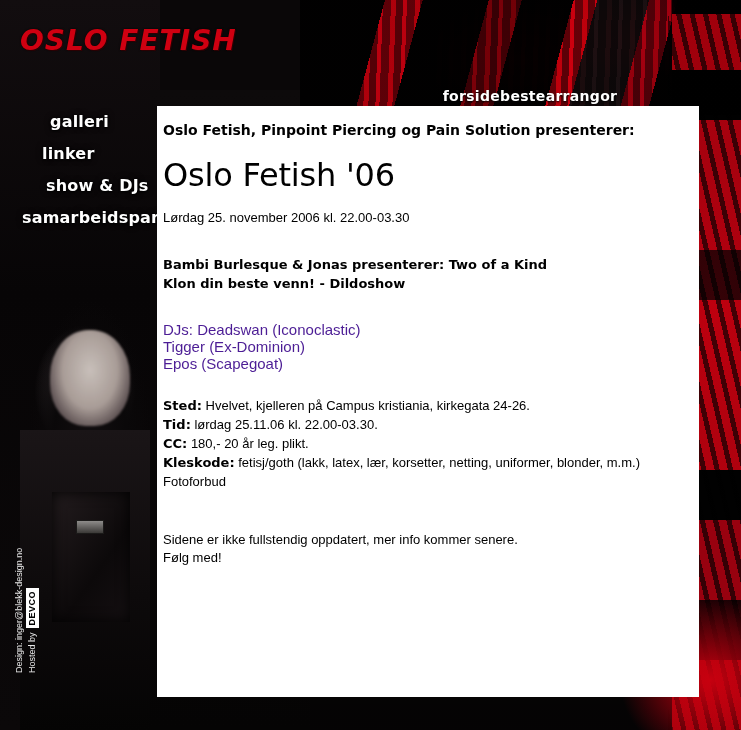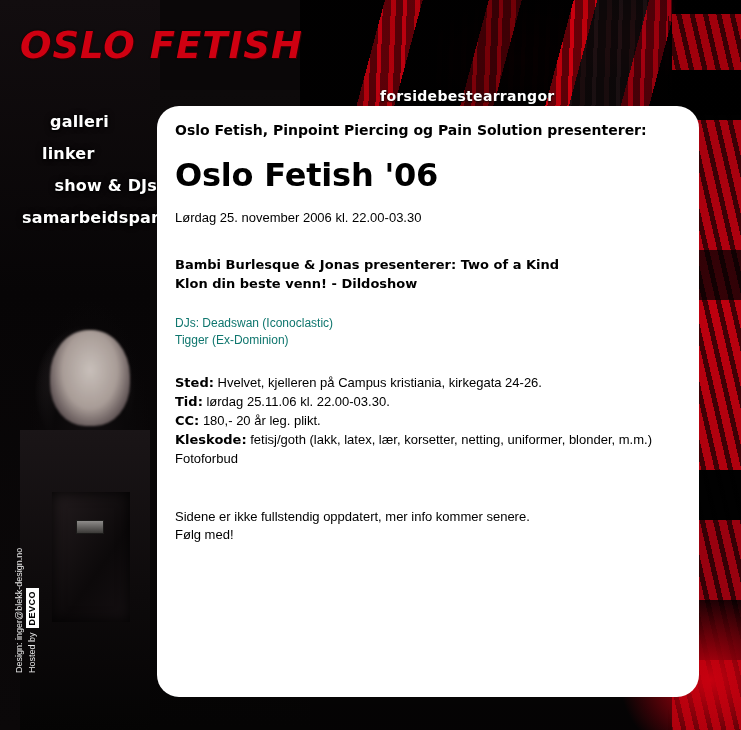--- a/index.html
+++ b/index.html
@@ -106,34 +106,34 @@
     border: 1px solid #1b1a19;
   }
 
   
   #logo {
     position: absolute;
     left: 20px; top: 24px;
     font-family: "DejaVu Sans", sans-serif;
     font-weight: bold;
     font-style: italic;
-    font-size: 37px;
+    font-size: 28px;
     letter-spacing: 1px;
     color: #cf0011;
     text-shadow: 0 0 2px #000, 1px 1px 0 #3a0004;
     white-space: nowrap;
   }
 
   
   #topnav {
     position: absolute;
     left: 380px; top: 88px;
     width: 300px;
     display: flex;
-    justify-content: flex-start;
+    justify-content: center;
     align-items: baseline;
   }
   #topnav a {
     color: #ffffff;
     font-family: "DejaVu Sans", sans-serif;
     font-weight: bold;
     font-size: 14px;
     text-decoration: none;
     letter-spacing: .3px;
     text-shadow: 0 1px 2px #000;
@@ -151,21 +151,21 @@
     font-family: "DejaVu Sans", sans-serif;
     font-weight: bold;
     font-size: 16px;
     text-decoration: none;
     margin-bottom: 13px;
     text-shadow: 0 1px 2px #000, 0 0 6px #000;
     letter-spacing: .2px;
   }
   #leftnav a.indent1 { margin-left: 28px; }
   #leftnav a.indent2 { margin-left: 20px; }
-  #leftnav a.indent3 { margin-left: 24px; text-align: right; }
+  #leftnav a.indent3 { margin-left: 24px; }
   #leftnav a.indent4 { margin-left: 0px; }
 
   
   #credits {
     position: absolute;
     left: -34px; top: 600px;
     width: 120px;
     transform: rotate(-90deg);
     transform-origin: 50% 50%;
     color: #e8e8e8;
@@ -188,58 +188,57 @@
     letter-spacing: .5px;
   }
 
   
   #panel {
     position: absolute;
     left: 157px; top: 106px;
     width: 542px;
     height: 591px;
     background: #ffffff;
-    padding: 14px 18px 0 18px;
+    padding: 14px 18px 0 6px;
     overflow: hidden;
-    border-radius: 22px;
   }
   #panel .presenter {
     font-family: "DejaVu Sans", sans-serif;
     font-weight: bold;
     font-size: 14px;
     color: #000;
     margin: 2px 0 18px 0;
   }
   #panel h1 {
     font-family: "DejaVu Sans", sans-serif;
-    font-weight: bold;
+    font-weight: normal;
     font-size: 32px;
     color: #000;
     margin: 0 0 16px 0;
     letter-spacing: -.2px;
   }
   #panel .datetime {
     font-family: "Liberation Sans", sans-serif;
     font-size: 13px;
     color: #000;
     margin: 0 0 30px 0;
   }
   #panel .show-line {
     font-family: "DejaVu Sans", sans-serif;
     font-weight: bold;
     font-size: 13px;
     color: #000;
     line-height: 19px;
   }
   #panel .djs {
     font-family: "Liberation Sans", sans-serif;
-    font-size: 12px;
-    color: #0f766e;
+    font-size: 15px;
+    color: #4c1d95;
     line-height: 17px;
-    margin-top: 22px;
+    margin-top: 28px;
   }
   #panel .facts {
     font-family: "Liberation Sans", sans-serif;
     font-size: 13px;
     color: #000;
     line-height: 19px;
     margin-top: 24px;
   }
   #panel .facts b {
     font-family: "DejaVu Sans", sans-serif;
@@ -303,20 +302,21 @@
   <p class="datetime">Lørdag 25. november 2006 kl. 22.00-03.30</p>
 
   <div class="show-line">
     <div>Bambi Burlesque &amp; Jonas presenterer: Two of a Kind</div>
     <div>Klon din beste venn! - Dildoshow</div>
   </div>
 
   <div class="djs">
     <div>DJs: Deadswan (Iconoclastic)</div>
     <div>Tigger (Ex-Dominion)</div>
+    <div>Epos (Scapegoat)</div>
   </div>
 
   <div class="facts">
     <div>
       <b>Sted:</b><span> Hvelvet, kjelleren på Campus kristiania, kirkegata 24-26.</span>
     </div>
     <div>
       <b>Tid:</b><span> lørdag 25.11.06 kl. 22.00-03.30.</span>
     </div>
     <div>

